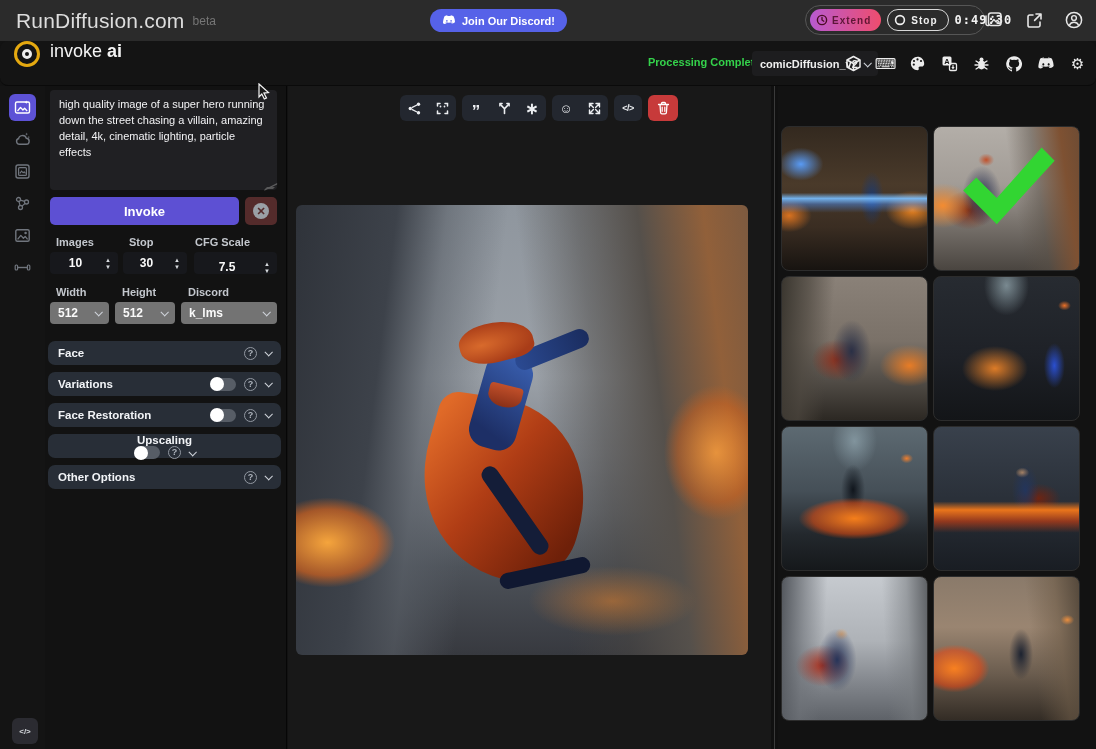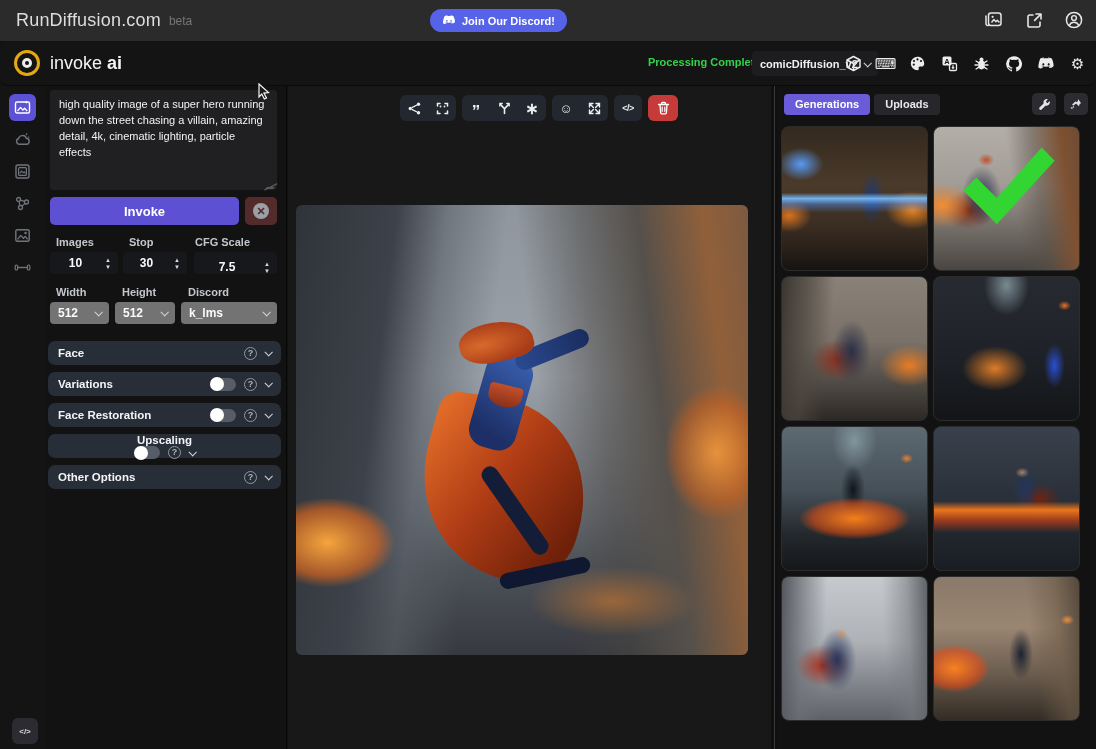--- a/index.html
+++ b/index.html
@@ -2,32 +2,32 @@
 <html><head>
 <meta charset="utf-8">
 <style>
   * { margin:0; padding:0; box-sizing:border-box; }
   html,body { background:#0c0c0c; }
   body { font-family:"Liberation Sans", sans-serif; color:#e8eaed; }
   .app { position:relative; width:1096px; height:749px; background:#121212; overflow:hidden; }
 
   
   .topbar { position:absolute; left:0; top:0; width:1096px; height:41px; background:#2b2b2b; display:flex; align-items:center; }
-  .brand { margin-left:16px; font-size:18px; color:#dddddd; letter-spacing:.2px; }
+  .brand { margin-left:16px; font-size:21px; color:#dddddd; letter-spacing:.2px; }
   .brand-beta { margin-left:8px; font-size:12px; color:#767676; }
   .discord-btn { position:absolute; left:430px; top:9px; height:23px; padding:0 12px; border-radius:12px; background:#5662e8; color:#fff; font-size:11px; font-weight:bold; display:flex; align-items:center; gap:6px; border:none; cursor:pointer; }
   .session-pill { position:absolute; left:805px; top:5px; width:180px; height:30px; border:1px solid #565656; border-radius:16px; display:flex; align-items:center; padding:0 10px 0 4px; gap:6px; }
   .extend-btn { height:22px; padding:0 10px 0 6px; border-radius:12px; border:none; cursor:pointer; background:linear-gradient(90deg,#b85ad0,#ee4d6e); color:rgba(74,12,36,.85); font-size:10px; font-weight:bold; letter-spacing:1px; display:flex; align-items:center; gap:4px; }
   .stop-btn { height:22px; padding:0 10px 0 6px; border-radius:12px; background:transparent; border:1.5px solid #d9d9d9; color:#f0f0f0; font-size:10px; font-weight:bold; letter-spacing:1px; display:flex; align-items:center; gap:5px; cursor:pointer; }
   .timer { font-family:"DejaVu Sans Mono", monospace; font-size:12px; font-weight:bold; color:#f2f2f2; letter-spacing:1px; }
   .topbar-icons { position:absolute; right:10px; top:8px; display:flex; gap:16px; align-items:center; }
   .tb-icon { width:24px; height:24px; display:flex; align-items:center; justify-content:center; color:#e6e6e6; cursor:pointer; }
 
   
-  .subheader { position:absolute; left:0; top:41px; width:1096px; height:45px; background:#141414; display:flex; align-items:center; border-bottom:1px solid #0a0a0a;border-radius:8px; }
+  .subheader { position:absolute; left:0; top:41px; width:1096px; height:45px; background:#141414; display:flex; border-bottom:1px solid #0a0a0a;border-radius:8px; }
   .logo { margin-left:14px; width:26px; height:26px; border-radius:50%; border:3px solid #e5a910; display:flex; align-items:center; justify-content:center; background:#141414; }
   .logo-inner { width:10px; height:10px; border-radius:50%; border:3px solid #ececec; background:#141414; }
   .app-name { margin-left:10px; font-size:18px; color:#f4f4f4; }
   .app-name b { font-weight:bold; }
   .status-text { position:absolute; left:648px; top:15px; font-size:11px; font-weight:bold; color:#34d24b; }
   .model-select { position:absolute; left:752px; top:10px; width:126px; height:25px; background:#1d1d1f; border-radius:4px; display:flex; align-items:center; justify-content:space-between; padding:0 8px; cursor:pointer; }
   .model-select span { font-size:11px; font-weight:bold; color:#f0f0f0; }
   .subheader-icons { position:absolute; right:8px; top:12px; display:flex; gap:11px; align-items:center; }
   .sh-icon { width:21px; height:21px; display:flex; align-items:center; justify-content:center; color:#ececec; cursor:pointer; font-size:15px; }
 
@@ -132,20 +132,40 @@
 
     <button class="discord-btn">
       <span>
         <svg width="14" height="11" viewBox="0 0 14 11">
             <path d="M2.5 1.2C3.9.5 5.2.3 5.2.3l.3.6c-1 .2-1.6.6-1.6.6s1.2-.6 3.1-.6 3.1.6 3.1.6-.6-.4-1.6-.6l.3-.6s1.3.2 2.7.9c0 0 1.5 2.6 1.5 5.8 0 0-.9 1.5-3.2 1.6l-.7-.9c1.3-.3 1.8-1 1.8-1s-1.6 1-4 1-4-1-4-1 .5.7 1.8 1l-.6.9C1.9 9.6 1 8.1 1 8.1 1 4.9 2.5 1.2 2.5 1.2zM4.9 6.7c.5 0 .8-.4.8-.9s-.4-.9-.8-.9-.8.4-.8.9.3.9.8.9zm4.2 0c.5 0 .8-.4.8-.9s-.4-.9-.8-.9-.8.4-.8.9.3.9.8.9z" fill="#fff"></path>
           </svg>
       </span>
       <span>Join Our Discord!</span>
     </button>
 
+    <div class="session-pill">
+      <button class="extend-btn">
+        <span>
+          <svg width="12" height="12" viewBox="0 0 12 12">
+              <circle cx="6" cy="6" r="4.6" fill="none" stroke="#4a0c24" stroke-width="1.4"></circle>
+              <path d="M6 3.4V6l1.8 1.2" fill="none" stroke="#4a0c24" stroke-width="1.3" stroke-linecap="round"></path>
+            </svg>
+        </span>
+        <span>Extend</span>
+      </button>
+      <button class="stop-btn">
+        <span>
+          <svg width="12" height="12" viewBox="0 0 12 12">
+              <circle cx="6" cy="6" r="4.4" fill="none" stroke="#f0f0f0" stroke-width="1.6"></circle>
+            </svg>
+        </span>
+        <span>Stop</span>
+      </button>
+      <span class="timer">0:49:30</span>
+    </div>
 
     <div class="topbar-icons">
       <span class="tb-icon">
         <svg width="20" height="20" viewBox="0 0 20 20">
             <rect x="4.5" y="3" width="12.5" height="12.5" rx="2.5" fill="none" stroke="#e6e6e6" stroke-width="1.5"></rect>
             <path d="M4.5 15.5 H3.8 A1.8 1.8 0 0 1 2 13.7 V6" fill="none" stroke="#e6e6e6" stroke-width="1.5" stroke-linecap="round"></path>
             <path d="M7.5 12.5 l2.4-3 2 2.2 1.4-1.4 2.2 2.2" fill="none" stroke="#e6e6e6" stroke-width="1.4" stroke-linejoin="round"></path>
             <circle cx="8.6" cy="6.8" r="1.1" fill="#e6e6e6"></circle>
           </svg>
       </span>
@@ -440,36 +460,20 @@
       <div class="mi-part mi-arm"></div>
       <div class="mi-part mi-hair"></div>
     </div>
   </section>
 
   <div class="divider">
       <div class="handle"></div>
     </div>
 
   <aside class="gallery">
-    <div class="gal-header">
-      <button class="gal-tab active">Generations</button>
-      <button class="gal-tab inactive">Uploads</button>
-      <div class="gal-actions">
-        <button class="gal-action-btn">
-          <svg width="13" height="13" viewBox="0 0 13 13">
-              <path d="M11.6 3.1 9.4 5.3 7.7 3.6l2.2-2.2a3.2 3.2 0 0 0-4.3 4L1.5 9.5a1.5 1.5 0 0 0 2.1 2.1l4.1-4.1a3.2 3.2 0 0 0 3.9-4.4z" fill="#e3e5e9"></path>
-            </svg>
-        </button>
-        <button class="gal-action-btn">
-          <svg width="12" height="13" viewBox="0 0 12 13">
-              <path d="M7.5 1 11 4.5 9.6 5.2l-.3 2.6L6 5.5 3.4 8.1 2.9 12 1 10.1l3.9-.5L2.3 7l2.6-3.3L7 4z" fill="#e3e5e9" transform="rotate(8 6 6)"></path>
-            </svg>
-        </button>
-      </div>
-    </div>
 
     <div class="thumb-grid">
       <div class="thumb t1"></div>
       <div class="thumb t2">
         <svg class="check-overlay" viewBox="0 0 120 105">
           <path d="M12 52 26 38 48 60 96 6 110 20 48 88 Z" fill="#32d532"></path>
         </svg>
       </div>
       <div class="thumb t3"></div>
       <div class="thumb t4"></div>

